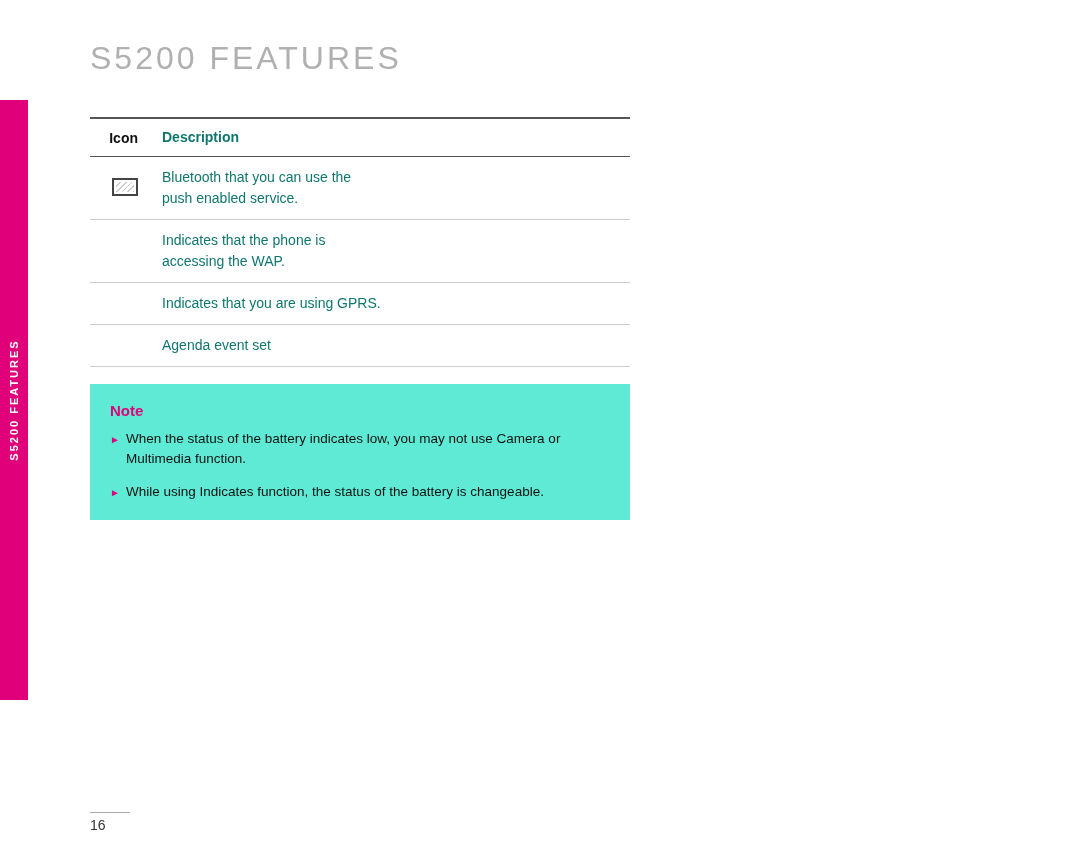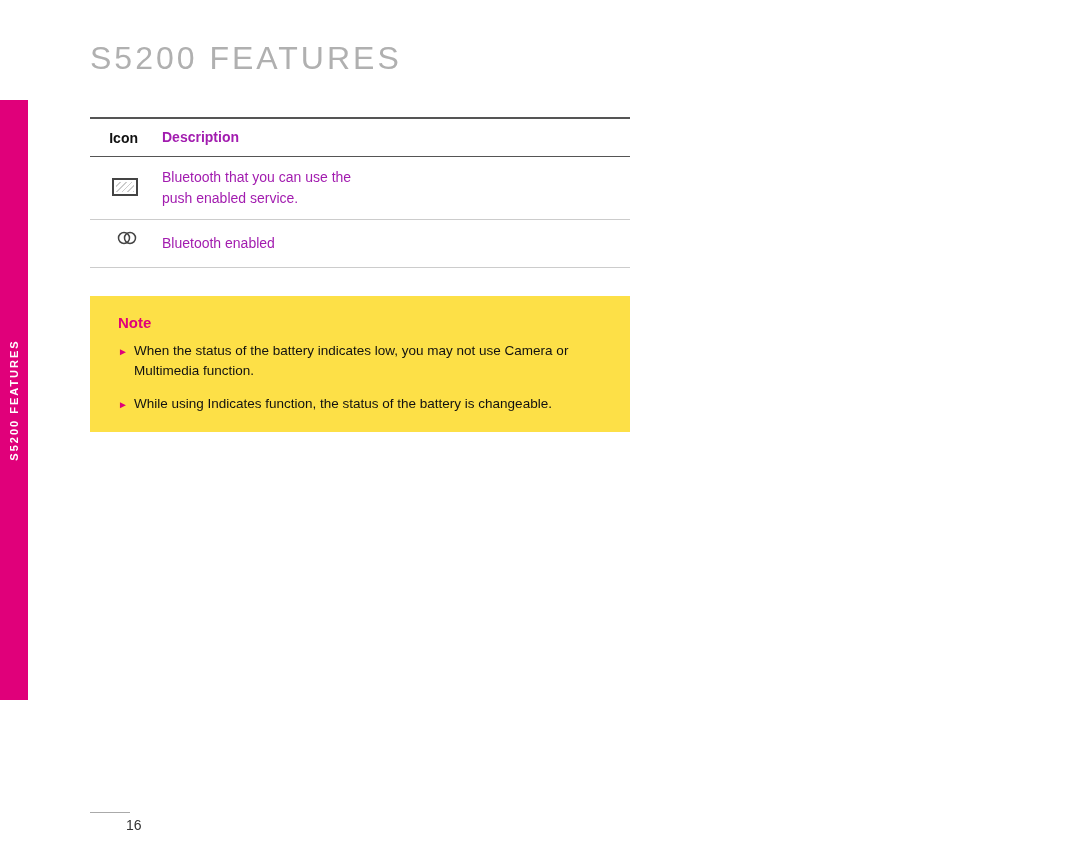--- a/index.html
+++ b/index.html
@@ -86,21 +86,21 @@
     .features-table tbody tr:last-child td {
       border-bottom: 1px solid #cccccc;
     }
 
     .features-table .icon-cell {
       width: 60px;
       text-align: right;
     }
 
     .features-table .desc-cell {
-      color: #a21caf;
+      color: #0f766e;
       line-height: 1.5;
     }
 
     
     .icon-envelope {
       display: inline-block;
       width: 26px;
       height: 18px;
       border: 2px solid #444;
       position: relative;
@@ -124,23 +124,23 @@
     }
 
     .icon-bluetooth {
       display: inline-block;
       font-size: 18px;
       color: #444;
     }
 
     
     .note-box {
-      margin-top: 28px;
-      background: #fde047;
-      padding: 18px 20px 18px 28px;
+      margin-top: 17px;
+      background: #5eead4;
+      padding: 18px 20px 18px 20px;
       width: 100%;
     }
 
     .note-title {
       color: #e0007a;
       font-weight: bold;
       font-size: 15px;
       margin-bottom: 10px;
     }
 
@@ -169,21 +169,20 @@
       flex: 1;
     }
 
     
     .page-number {
       position: absolute;
       bottom: 30px;
       left: 90px;
       font-size: 14px;
       color: #333;
-      margin-left: 36px;
     }
 
     .page-divider {
       position: absolute;
       bottom: 50px;
       left: 90px;
       width: 40px;
       height: 1px;
       background: #aaaaaa;
     }
@@ -211,36 +210,39 @@
       <tr>
         <td class="icon-cell">
           <div class="icon-envelope"></div>
         </td>
         <td class="desc-cell">
           <span>Bluetooth that you can use the</span><br>
           <span>push enabled service.</span>
         </td>
       </tr>
 
-
-
-
-
-      <tr>
-        <td class="icon-cell">
-          <span class="icon-bluetooth">
-            
-            <svg width="22" height="22" viewBox="0 0 22 22" fill="none" xmlns="http://www.w3.org/2000/svg">
-              <circle cx="8" cy="8" r="5.5" fill="none" stroke="#444" stroke-width="1.5"></circle>
-              <circle cx="14" cy="8" r="5.5" fill="none" stroke="#444" stroke-width="1.5"></circle>
-            </svg>
-          </span>
+      <tr>
+        <td class="icon-cell"></td>
+        <td class="desc-cell">
+          <span>Indicates that the phone is</span><br>
+          <span>accessing the WAP.</span>
         </td>
-        <td class="desc-cell">Bluetooth enabled</td>
-      </tr>
+      </tr>
+
+      <tr>
+        <td class="icon-cell"></td>
+        <td class="desc-cell">Indicates that you are using GPRS.</td>
+      </tr>
+
+      <tr>
+        <td class="icon-cell"></td>
+        <td class="desc-cell">Agenda event set</td>
+      </tr>
+
+
     </tbody>
   </table>
 
   <div class="note-box">
     <div class="note-title">Note</div>
     <div class="note-item">
       <span class="note-bullet">►</span>
       <span class="note-text">When the status of the battery indicates low, you may not use Camera or Multimedia function.</span>
     </div>
     <div class="note-item">

